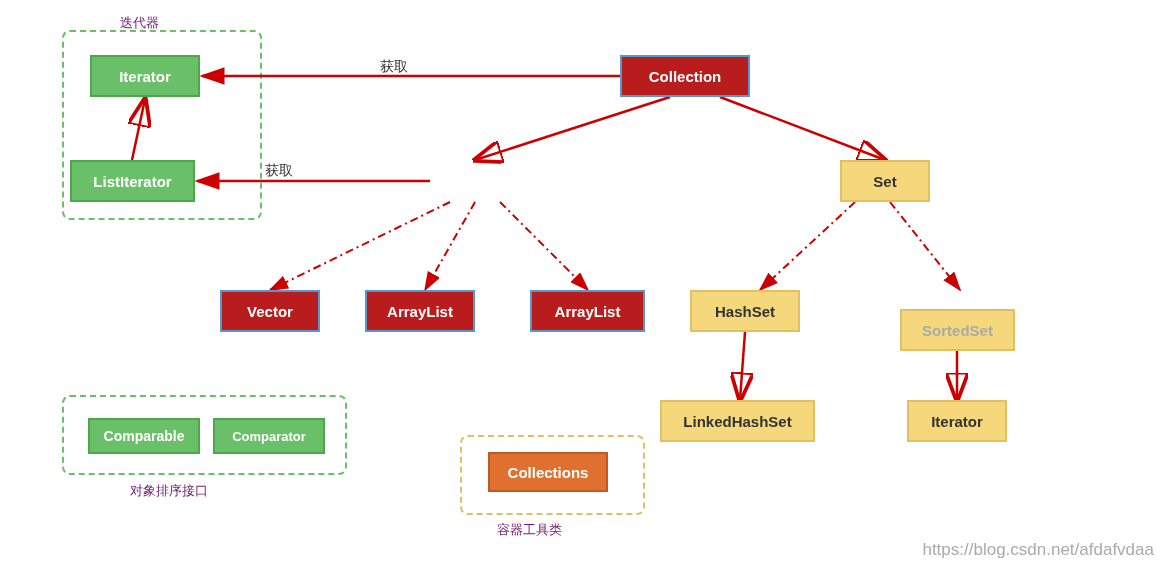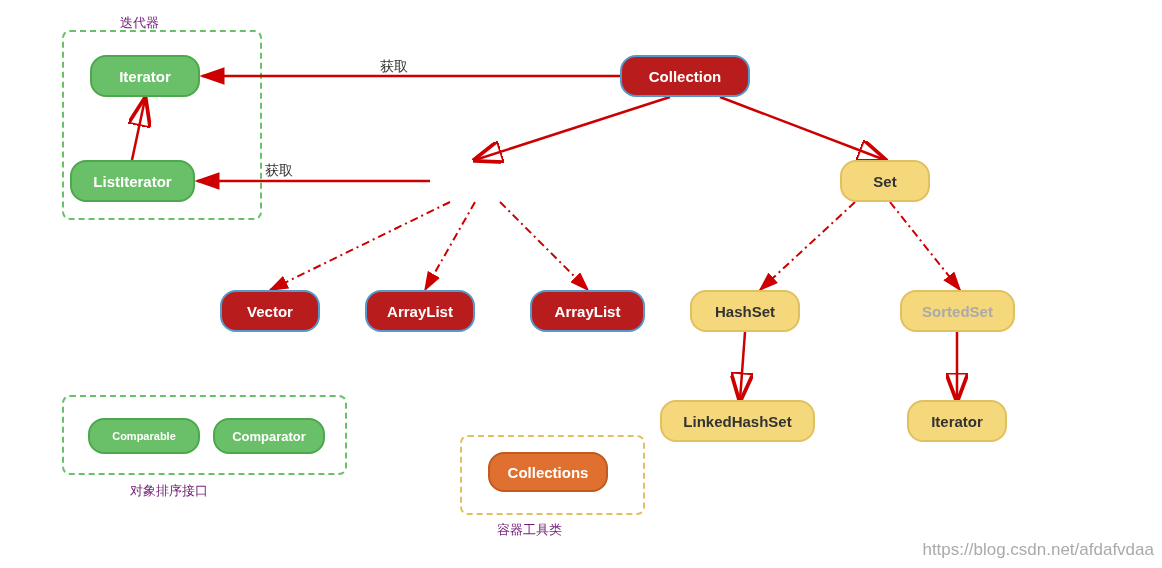--- a/index.html
+++ b/index.html
@@ -16,21 +16,21 @@
       position: relative;
       width: 1162px;
       height: 568px;
     }
 
     .node {
       position: absolute;
       display: flex;
       align-items: center;
       justify-content: center;
-      border-radius: 16px;
+      border-radius: 0;
       font-size: 15px;
       font-weight: bold;
       text-align: center;
       padding: 8px 14px;
     }
 
     .node-blue {
       background: #b91c1c;
       color: #fff;
       border: 2px solid #5599cc;
@@ -45,20 +45,21 @@
     .node-yellow {
       background: #f5d87c;
       color: #333;
       border: 2px solid #e0c060;
     }
 
     .node-yellow-light {
       background: #f5d87c;
       color: #999;
       border: 2px solid #e0c060;
+      margin-top: 19px;
     }
 
     .node-orange {
       background: #e07030;
       color: #fff;
       border: 2px solid #c05a20;
     }
 
     .dashed-box {
       position: absolute;
@@ -198,21 +199,21 @@
   </div>
 
   <div class="node node-yellow" style="left:660px; top:400px; width:155px; height:42px;">
     <span>LinkedHashSet</span>
   </div>
 
   <div class="node node-yellow" style="left:907px; top:400px; width:100px; height:42px;">
     <span>Iterator</span>
   </div>
 
-  <div class="node node-green" style="left:88px; top:418px; width:112px; height:36px; font-size:11px;">
+  <div class="node node-green" style="left:88px; top:418px; width:112px; height:36px; font-size:14px;">
     <span>Comparable</span>
   </div>
 
   <div class="node node-green" style="left:213px; top:418px; width:112px; height:36px; font-size:13px;">
     <span>Comparator</span>
   </div>
 
   <div class="node node-orange" style="left:488px; top:452px; width:120px; height:40px;">
     <span>Collections</span>
   </div>

